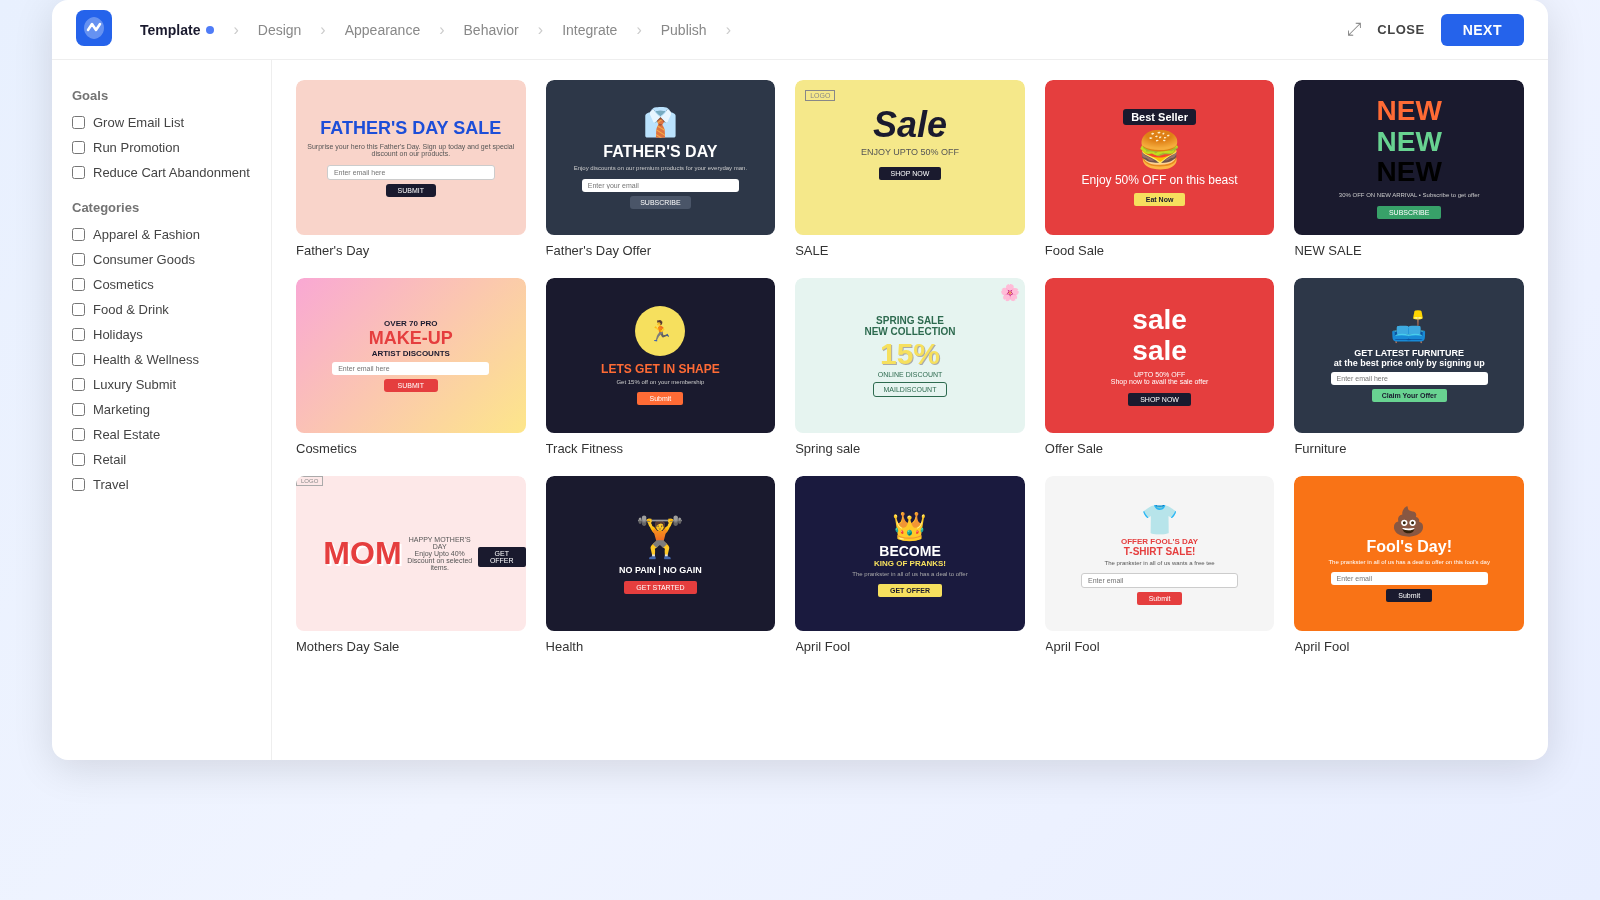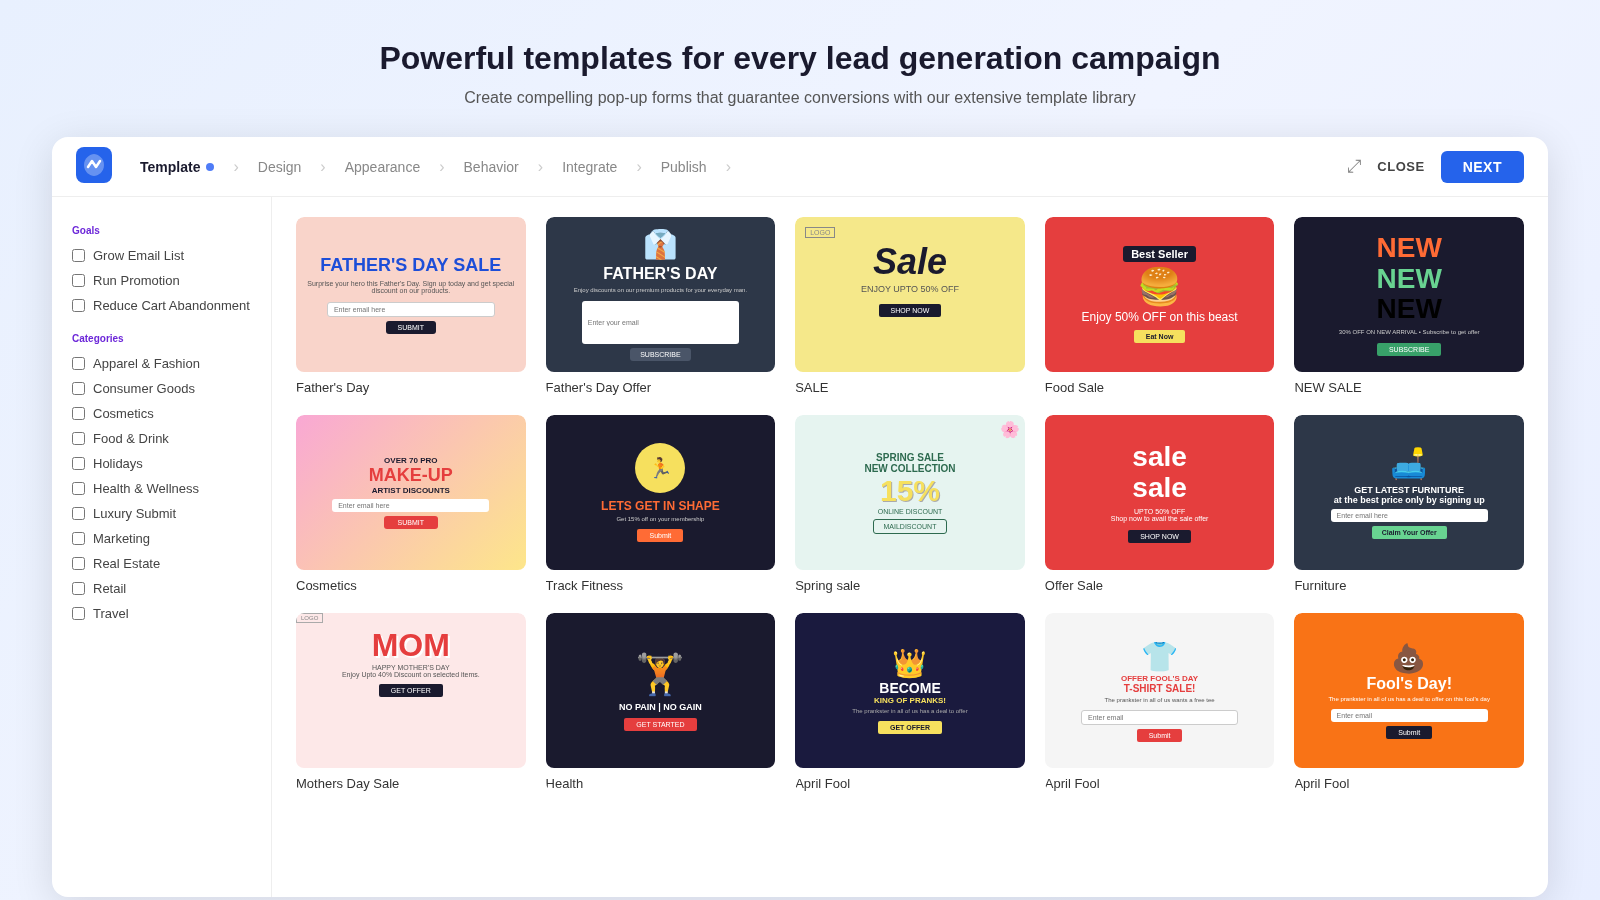--- a/index.html
+++ b/index.html
@@ -121,23 +121,23 @@
 
     
     .sidebar {
       width: 220px;
       min-width: 220px;
       padding: 24px 20px;
       border-right: 1px solid #eee;
       overflow-y: auto;
     }
     .sidebar-section-title {
-      font-size: 10px;
-      font-weight: 700;
-      color: #6d28d9;
+      font-size: 13px;
+      font-weight: 700;
+      color: #737373;
       margin-bottom: 12px;
       margin-top: 4px;
     }
     .sidebar-section-title.second {
       margin-top: 20px;
     }
     .checkbox-item {
       display: flex;
       align-items: center;
       gap: 8px;
@@ -243,21 +243,21 @@
       text-align: center;
     }
     .tmpl-fathers-offer .desc {
       font-size: 6px;
       color: #ccc;
       text-align: center;
       margin: 4px 0;
     }
     .tmpl-fathers-offer input {
       width: 75%;
-      padding: 18px 6px;
+      padding: 3px 6px;
       border: none;
       border-radius: 3px;
       font-size: 7px;
       margin-top: 4px;
       background: #fff;
     }
     .tmpl-fathers-offer .btn {
       background: #4a5568;
       color: #fff;
       border: none;
@@ -562,22 +562,23 @@
       padding: 3px 10px;
       border-radius: 2px;
       font-size: 7px;
       margin-top: 4px;
       font-weight: 700;
     }
 
     .tmpl-mothers {
       background: #fde8e8;
       display: flex;
-      flex-direction: column;
-      align-items: center;
+      flex-direction: row;
+      align-items: center;
+      justify-content: center;
       padding: 0;
     }
     .tmpl-mothers .logo-bar {
       font-size: 6px;
       color: #888;
       border: 1px solid #aaa;
       padding: 1px 4px;
       align-self: flex-start;
       margin-bottom: 4px;
     }
@@ -754,24 +755,20 @@
       padding: 3px 12px;
       border-radius: 2px;
       font-size: 7px;
       margin-top: 4px;
     }
   </style>
 </head>
 <body>
 
 <div>
-  <div class="page-header">
-    <h1>Powerful templates for every lead generation campaign</h1>
-    <p>Create compelling pop-up forms that guarantee conversions with our extensive template library</p>
-  </div>
 
   <div class="modal">
 
     <div class="top-nav">
       <div class="nav-logo">
         <svg viewBox="0 0 36 36" fill="none" xmlns="http://www.w3.org/2000/svg">
           <rect width="36" height="36" rx="8" fill="#2563eb"></rect>
           <path d="M8 18 C8 11 14 7 18 7 C22 7 28 11 28 18 C28 25 22 29 18 29 C14 29 8 25 8 18Z" fill="#fff" opacity="0.3"></path>
           <path d="M12 20 L16 14 L20 20 L24 14" stroke="#fff" stroke-width="2.5" stroke-linecap="round" stroke-linejoin="round"></path>
         </svg>

